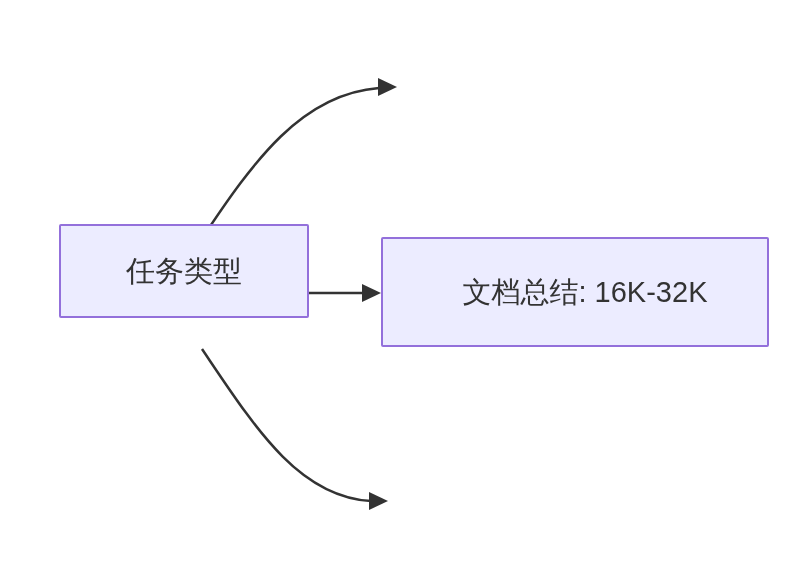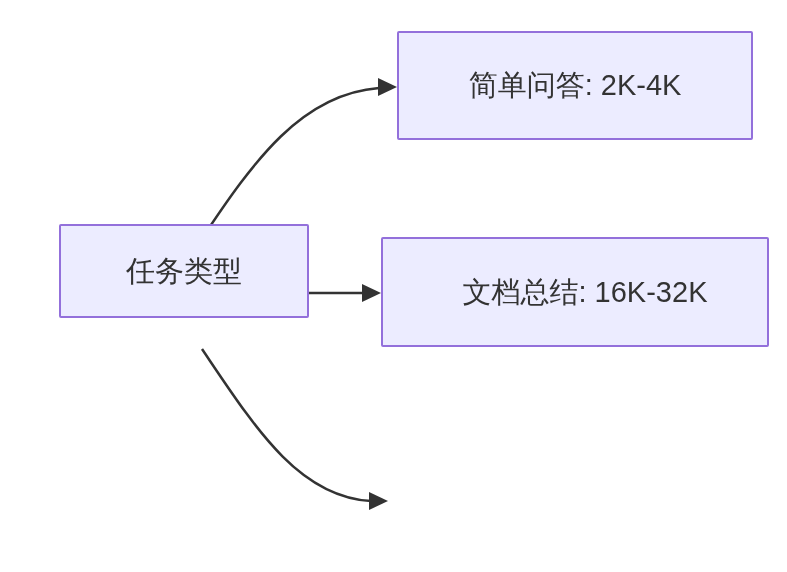--- a/index.html
+++ b/index.html
@@ -71,22 +71,19 @@
     <g>
       <path class="edge-path" d="M 202,349 C 254,426 298,497 371,501"></path>
       <polygon class="arrow-head" points="388,501 369,492 369,510"></polygon>
     </g>
   </svg>
 
   <div class="node node-root">
     <span>任务类型</span>
   </div>
 
-  <div class="node node-branch1">
-    <span>简单问答: 2K-4K</span>
-  </div>
 
   <div class="node node-branch2">
     <span>文档总结: 16K-32K</span>
   </div>
 
 
 </div>
 
 </body></html>

